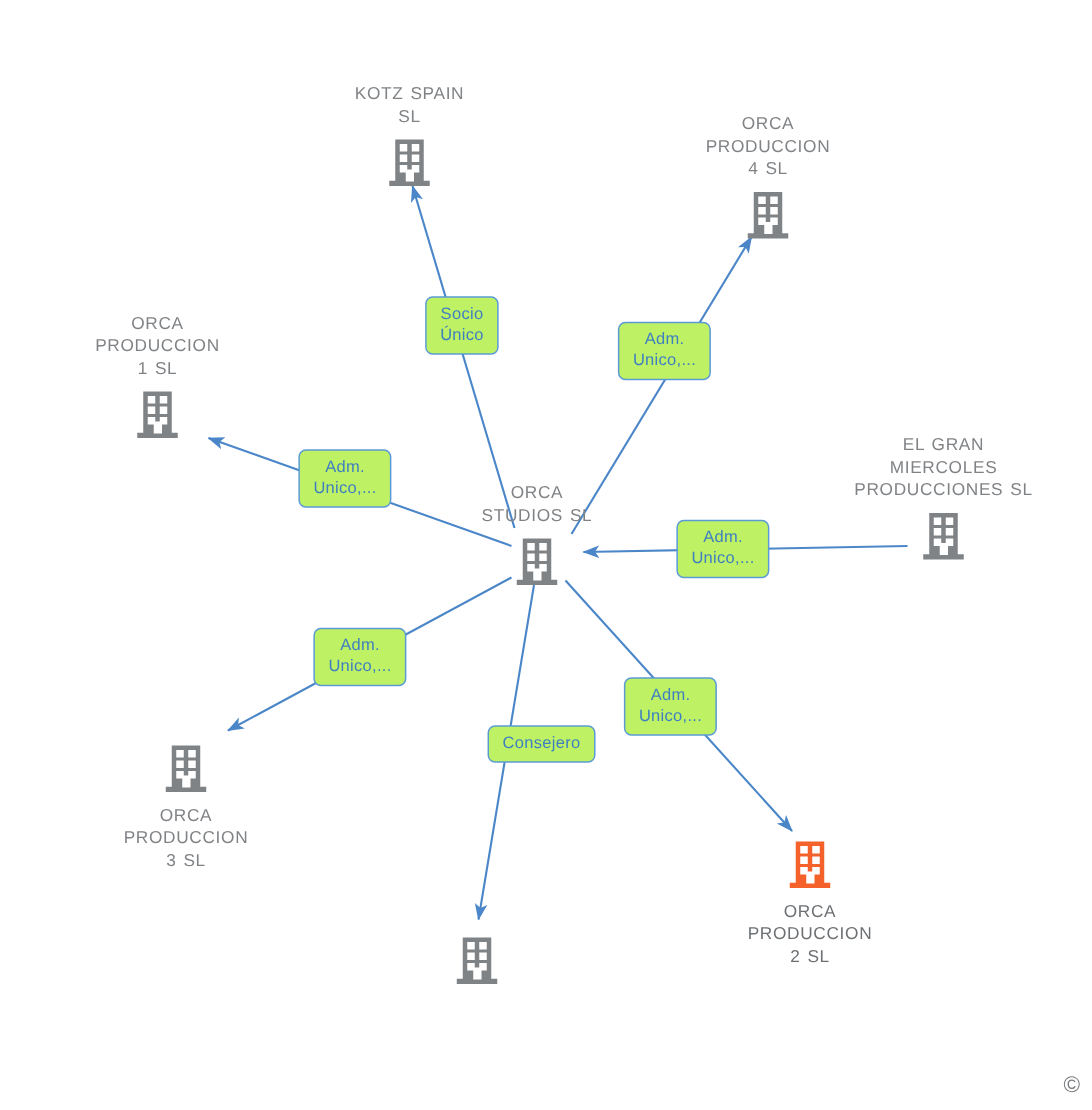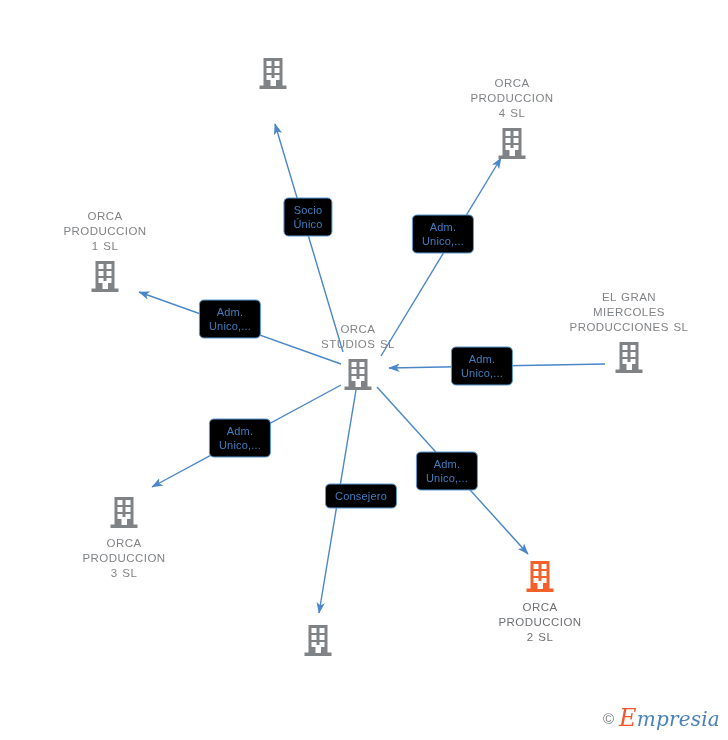--- a/index.html
+++ b/index.html
@@ -48,21 +48,21 @@
   .node-icon {
     display: block;
   }
   .node.label-top .node-label { margin-bottom: 5px; }
   .node.label-bottom .node-label { margin-top: 5px; }
 
   .edge-label {
     position: absolute;
     border: 1px solid #5b9bd5;
     border-radius: 5px;
-    background: #000000;
+    background: #bef264;
     color: #3f7fc1;
     font-size: 11px;
     line-height: 14px;
     text-align: center;
     padding: 4px 9px 5px 9px;
     white-space: pre-line;
     transform: translate(-50%, -50%);
     letter-spacing: 0.2px;
     box-sizing: border-box;
   }
@@ -108,20 +108,22 @@
         <line x1="341" y1="364" x2="139" y2="292" stroke="#4a86c8" stroke-width="1.4" marker-end="url(#arrowhead)"></line>
         <line x1="605" y1="364" x2="389" y2="368" stroke="#4a86c8" stroke-width="1.4" marker-end="url(#arrowhead)"></line>
         <line x1="341" y1="385" x2="152" y2="487" stroke="#4a86c8" stroke-width="1.4" marker-end="url(#arrowhead)"></line>
         <line x1="356" y1="390" x2="319" y2="613" stroke="#4a86c8" stroke-width="1.4" marker-end="url(#arrowhead)"></line>
         <line x1="377" y1="387" x2="528" y2="554" stroke="#4a86c8" stroke-width="1.4" marker-end="url(#arrowhead)"></line>
       </g>
   </svg>
 
   <div id="node-layer">
       <div class="node label-top" style="left: 273px; top: 56px;">
+        <div class="node-label">KOTZ SPAIN
+SL</div>
         <span class="node-icon"><svg width="30" height="34" viewBox="0 0 30 34">
             <rect x="5.5" y="2" width="19" height="28" fill="#808386"></rect>
             <rect x="1.5" y="29.5" width="27" height="3.5" fill="#808386"></rect>
             <rect x="8.5" y="5" width="5" height="5" fill="#ffffff"></rect>
             <rect x="16.5" y="5" width="5" height="5" fill="#ffffff"></rect>
             <rect x="8.5" y="12" width="5" height="5" fill="#ffffff"></rect>
             <rect x="16.5" y="12" width="5" height="5" fill="#ffffff"></rect>
             <rect x="8.5" y="19" width="5" height="5" fill="#ffffff"></rect>
             <rect x="16.5" y="19" width="5" height="5" fill="#ffffff"></rect>
             <rect x="12.5" y="22" width="5.5" height="8" fill="#ffffff"></rect>
@@ -247,16 +249,15 @@
 Unico,...</div>
       <div class="edge-label" style="left: 240px; top: 438px;">Adm.
 Unico,...</div>
       <div class="edge-label" style="left: 337px; top: 496px; margin-left: 24px;">Consejero</div>
       <div class="edge-label" style="left: 447px; top: 471px;">Adm.
 Unico,...</div>
     </div>
 
   <div class="watermark">
     <span class="copy">©</span>
-    <span class="brand"><span class="cap">E</span><span>mpresia</span></span>
   </div>
 
 </div>
 
 </body></html>

